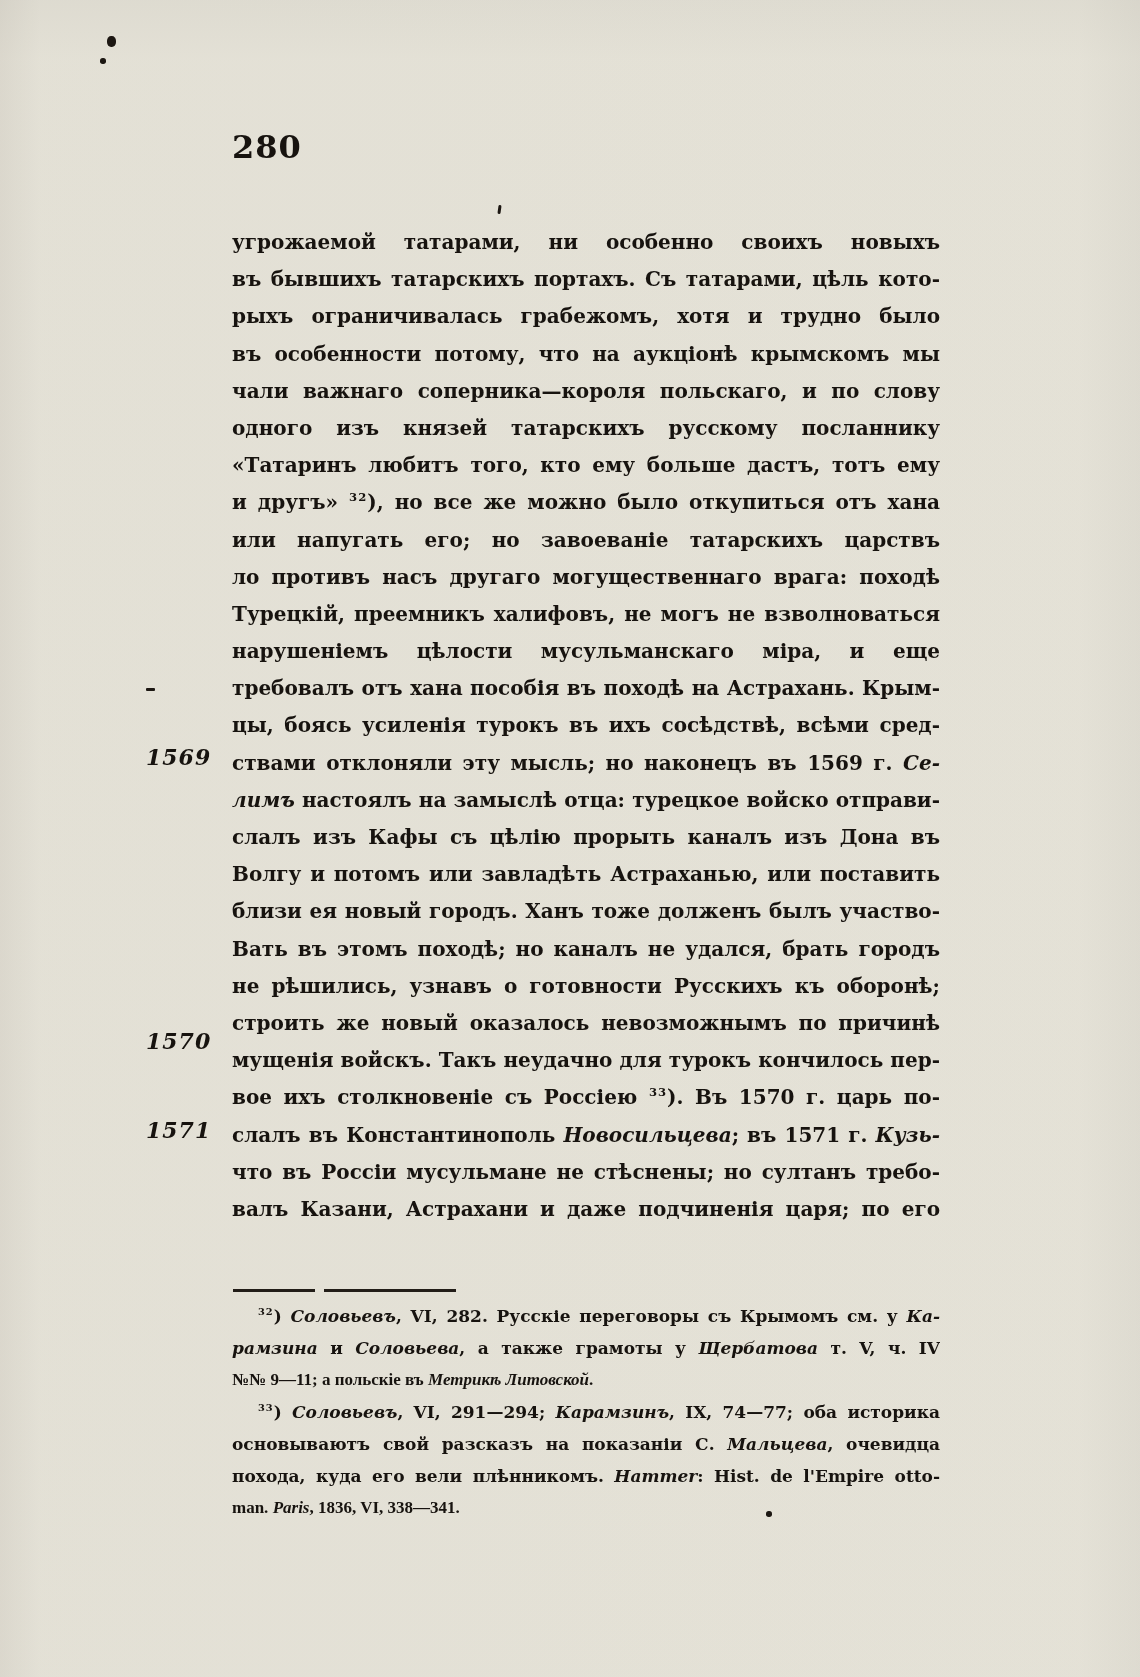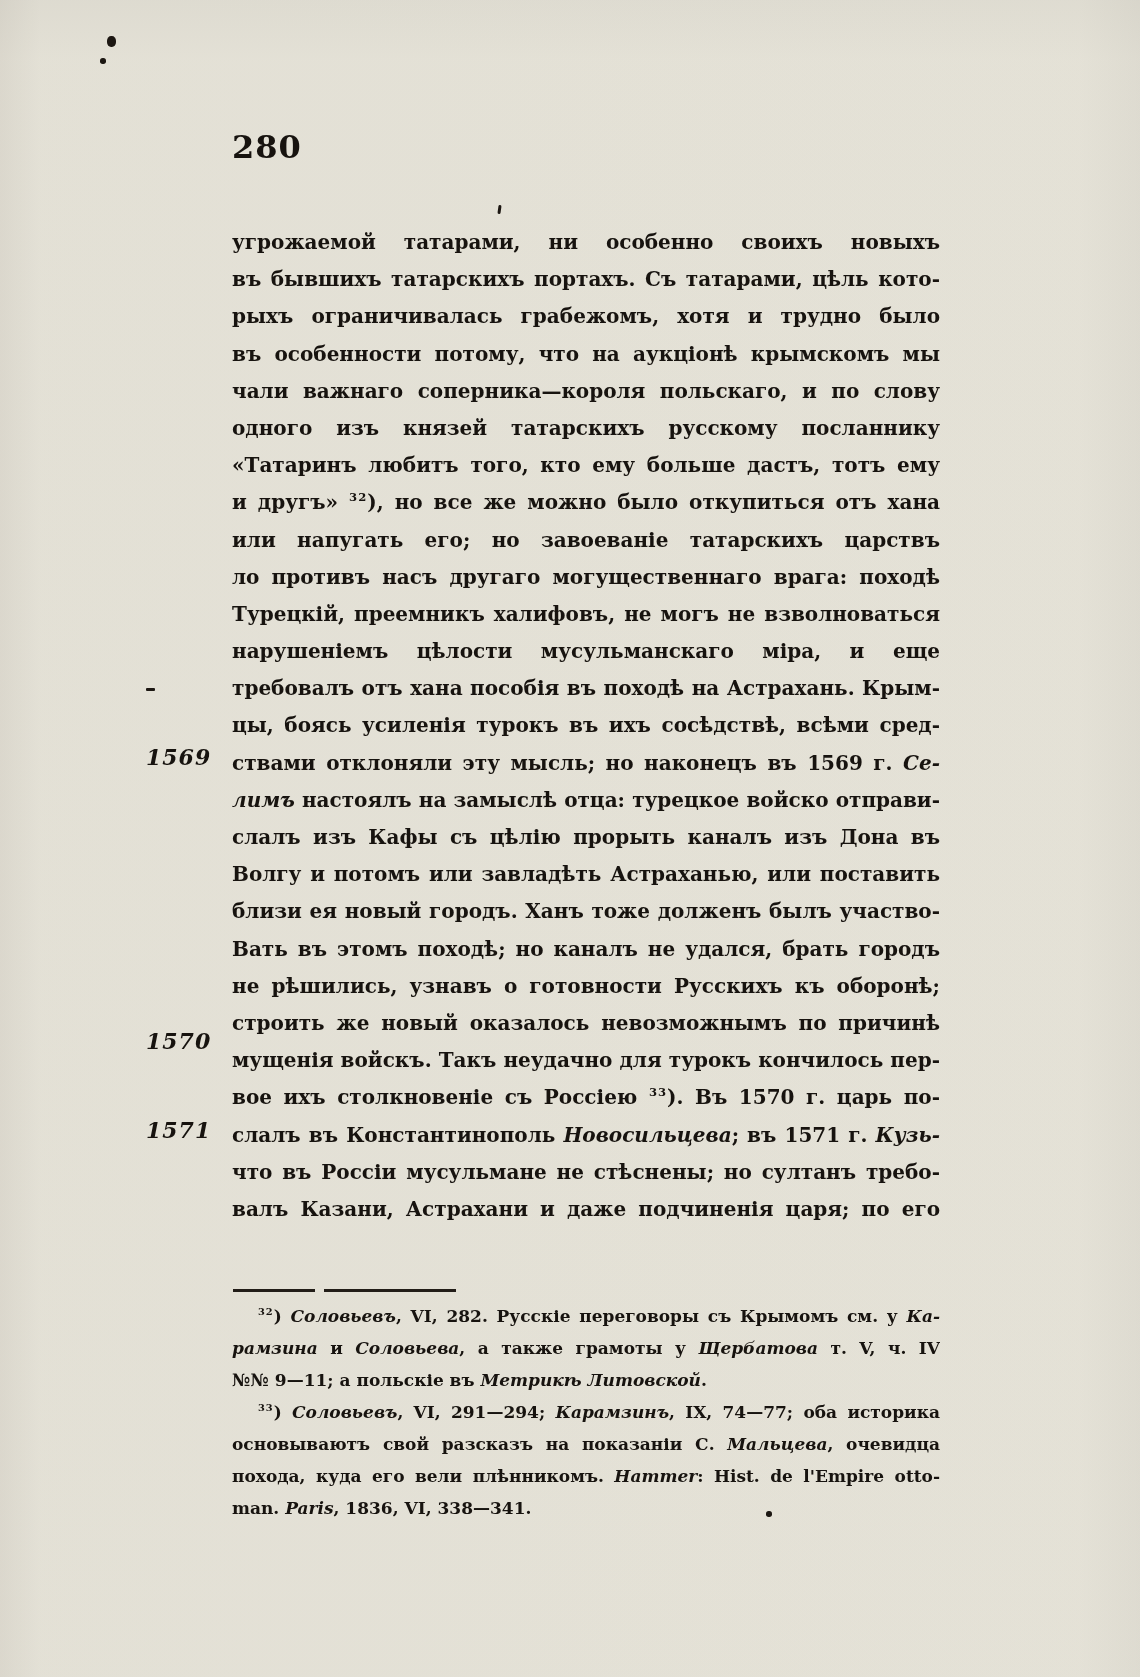--- a/index.html
+++ b/index.html
@@ -27,21 +27,21 @@
     text-align:justify;text-align-last:justify;
   }
   .footnotes{
     position:absolute;left:232px;top:1300px;width:708px;
     font-size:17px;font-weight:700;line-height:32px;
   }
   .footnotes .line{
     height:32px;overflow:hidden;
     text-align:justify;text-align-last:justify;
   }
-  .line.short{text-align-last:left;}
+  .line.short{text-align-last:left;font-family:Liberation Serif, serif;}
   .line.indent{text-indent:26px;}
   .it{font-style:italic;}
   .sup{font-size:0.58em;vertical-align:super;letter-spacing:1px;line-height:0;}
   .margin-year{
     position:absolute;left:146px;width:84px;
     font-size:22px;font-weight:700;letter-spacing:1px;font-style:italic;
   }
   #year-1569{top:744px;}
   #year-1570{top:1028px;}
   #year-1571{top:1117px;}

